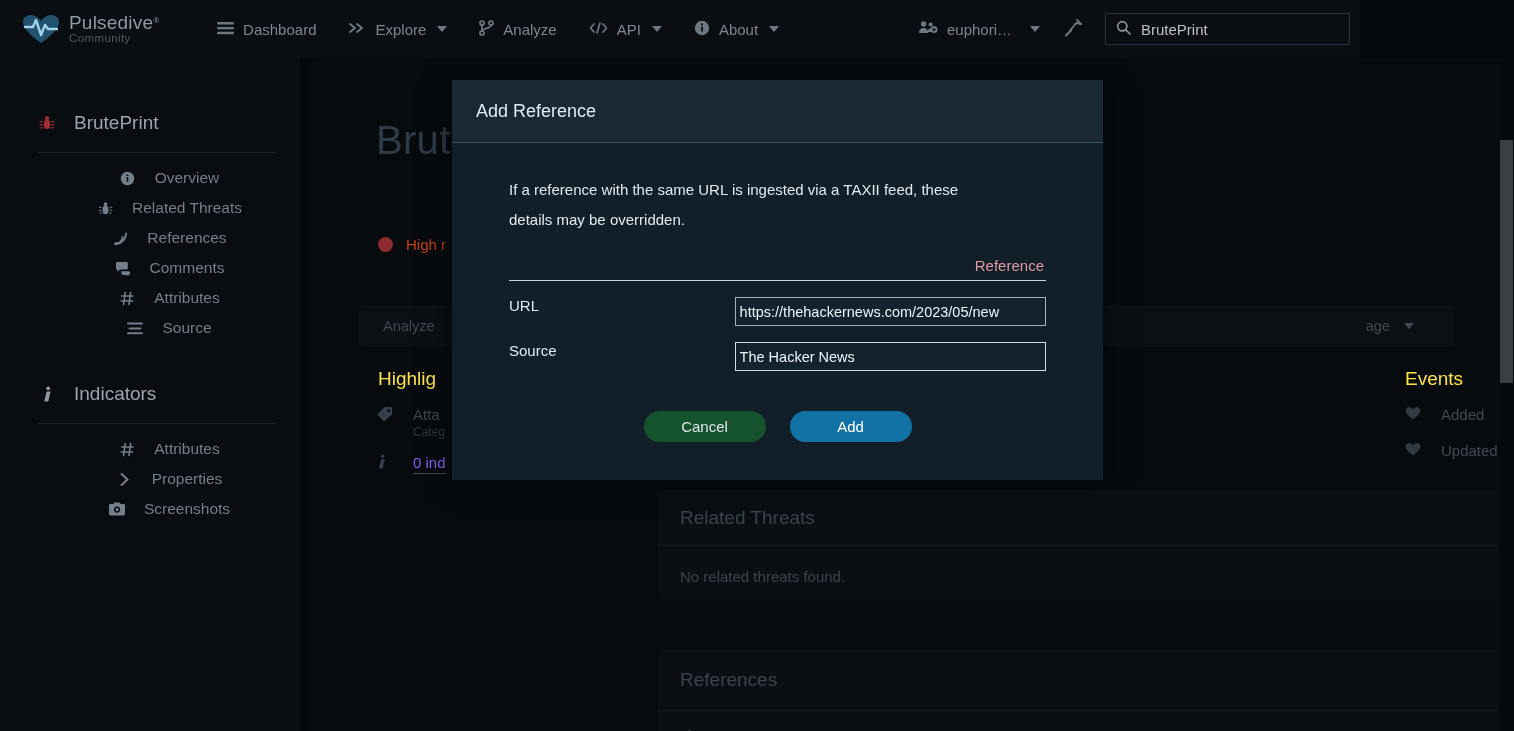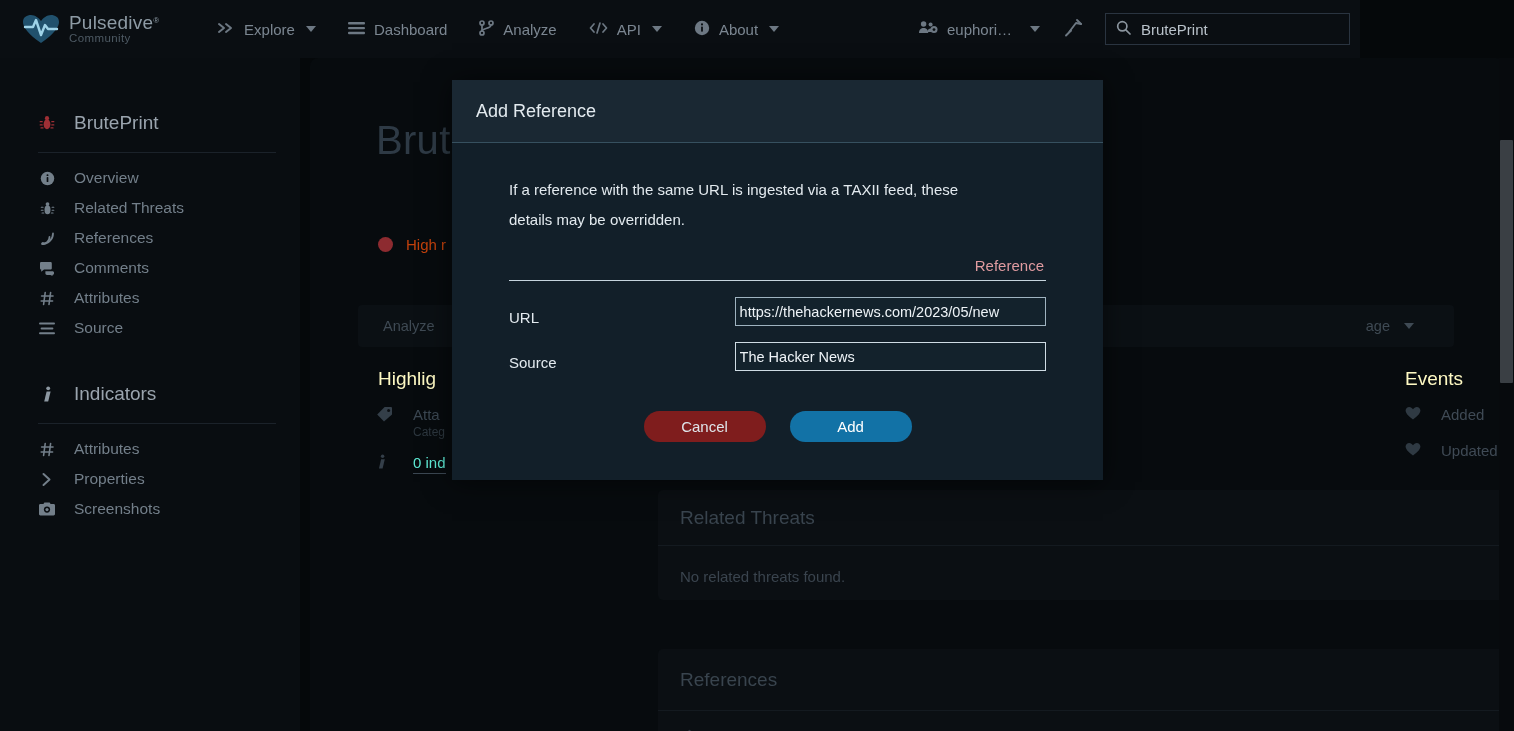--- a/index.html
+++ b/index.html
@@ -86,21 +86,21 @@
   .side-head-label {
     margin-left: 18px; font-size: 19px; color: #9aa4ae;
   }
   .side-rule {
     margin: 12px 24px 10px 38px;
     height: 1px; background: #1b222a;
   }
   .side-item {
     display: flex; align-items: center;
     height: 30px; padding-left: 38px;
-    color: #737f8a; font-size: 15.5px; cursor: pointer;
+    color: #737f8a; font-size: 15.5px; cursor: pointer; justify-content: center;
   }
   .side-item .silabel { margin-left: 18px; }
   .side-ico {
     width: 18px; display: flex; align-items: center; justify-content: center;
     flex: 0 0 18px;
   }
   .side-gap { height: 34px; }
 
   
   .main {
@@ -140,32 +140,32 @@
     margin-left: 25px; font-size: 14.5px; color: #3f4a54;
   }
   .ab-right {
     margin-left: auto; margin-right: 40px;
     display: flex; align-items: center;
     font-size: 14.5px; color: #3f4a54;
   }
   .ab-right .caret { margin-left: 14px; border-top-color: #3f4a54; }
 
   .col-head {
-    position: absolute; font-size: 19px; color: #fef9c3;
+    position: absolute; font-size: 19px; color: #fde047;
   }
   .hl-head { left: 78px; top: 310px; }
   .ev-head { left: 1105px; top: 310px; }
 
   .hl-row { position: absolute; display: flex; }
   .hl-row .hlr-ico { width: 18px; color: #343f49; }
   .hl-row .hlr-main { margin-left: 19px; }
   .hl-row .hlr-t1 { font-size: 15px; color: #3b4752; }
   .hl-row .hlr-t2 { font-size: 12px; color: #2d373f; margin-top: 2px; }
   .hl-link {
-    font-size: 15px; color: #5eead4;
+    font-size: 15px; color: #8b5cf6;
     border-bottom: 1px solid #3b4752; padding-bottom: 2px;
   }
 
   .ev-row {
     position: absolute; display: flex; align-items: flex-start;
   }
   .ev-ico { color: #2f3a43; width: 18px; }
   .ev-label { margin-left: 18px; font-size: 15px; color: #3f4a55; width: 120px; }
 
   .sect {
@@ -224,21 +224,21 @@
   }
   .required-row {
     margin-top: 22px; text-align: right;
     padding-right: 2px;
   }
   .required-label { font-size: 15px; color: #e09ba0; }
   .form-rule {
     margin-top: 5px; height: 1px; background: #c6d4dd;
   }
   .form-row {
-    display: flex; align-items: flex-end;
+    display: flex; align-items: flex-start;
     margin-top: 16px;
   }
   .form-label {
     font-size: 15px; color: #e3eaef;
     width: 226px;
   }
   .form-input {
     width: 312px; height: 29px;
     background: #13222c;
     border: 1px solid #9fb3c0;
@@ -251,21 +251,21 @@
   .modal-actions {
     margin-top: 40px;
     display: flex; justify-content: center; gap: 24px;
   }
   .btn {
     border: none; border-radius: 16px;
     height: 31px; min-width: 122px;
     font-size: 15px; cursor: pointer;
     font-family: "Liberation Sans", sans-serif;
   }
-  .btn-cancel { background: #7f1d1d; color: #dfe5ea; }
+  .btn-cancel { background: #14532d; color: #dfe5ea; }
   .btn-add { background: #1272a6; color: #ffffff; }
 </style>
 </head>
 <body>
 
 <div class="topnav">
 
   <div class="brand">
     <span class="brand-logo">
       <svg width="38" height="30" viewBox="0 0 38 30">
@@ -275,45 +275,45 @@
     </span>
     <span class="brand-text">
       <div>
         <span class="brand-name">Pulsedive</span><span class="brand-sup">®</span>
       </div>
       <div class="brand-sub">Community</div>
     </span>
   </div>
 
   <div class="navitems">
-
-    <div class="navitem">
-      <span>
-        <svg width="18" height="14" viewBox="0 0 18 14">
-            <g fill="none" stroke="#6d7883" stroke-width="2" stroke-linecap="round" stroke-linejoin="round">
-              <path d="M2 3 L7 7 L2 11"></path>
-              <path d="M9 3 L14 7 L9 11"></path>
-            </g>
-          </svg>
-      </span>
-      <span class="nlabel">Explore</span>
-      <span class="caret"></span>
-    </div>
 
     <div class="navitem">
       <span>
         <svg width="17" height="14" viewBox="0 0 17 14">
             <g fill="#6d7883">
               <rect y="1" width="17" height="2.4" rx="1"></rect>
               <rect y="5.9" width="17" height="2.4" rx="1"></rect>
               <rect y="10.8" width="17" height="2.4" rx="1"></rect>
             </g>
           </svg>
       </span>
       <span class="nlabel">Dashboard</span>
+    </div>
+
+    <div class="navitem">
+      <span>
+        <svg width="18" height="14" viewBox="0 0 18 14">
+            <g fill="none" stroke="#6d7883" stroke-width="2" stroke-linecap="round" stroke-linejoin="round">
+              <path d="M2 3 L7 7 L2 11"></path>
+              <path d="M9 3 L14 7 L9 11"></path>
+            </g>
+          </svg>
+      </span>
+      <span class="nlabel">Explore</span>
+      <span class="caret"></span>
     </div>
 
     <div class="navitem">
       <span>
         <svg width="15" height="16" viewBox="0 0 15 16">
             <g fill="none" stroke="#6d7883" stroke-width="1.7" stroke-linecap="round">
               <circle cx="3" cy="3" r="2"></circle>
               <circle cx="3" cy="13" r="2"></circle>
               <circle cx="12" cy="3" r="2"></circle>
               <path d="M3 5 V11"></path>

